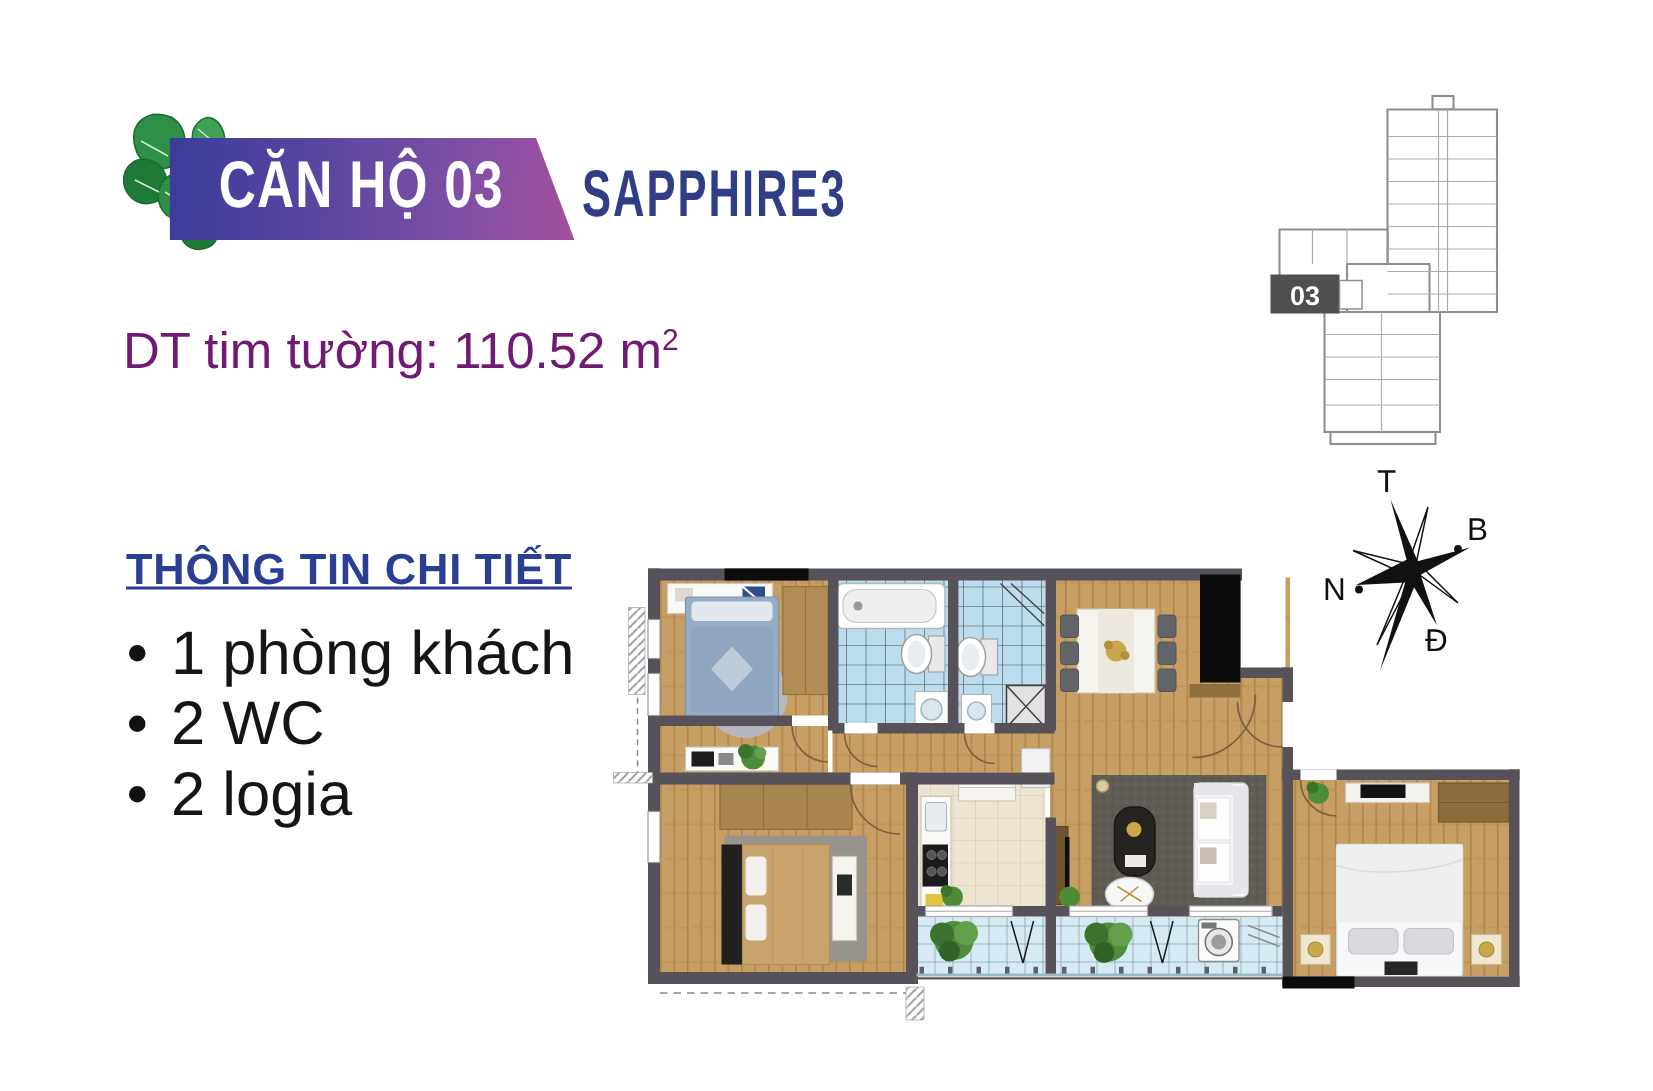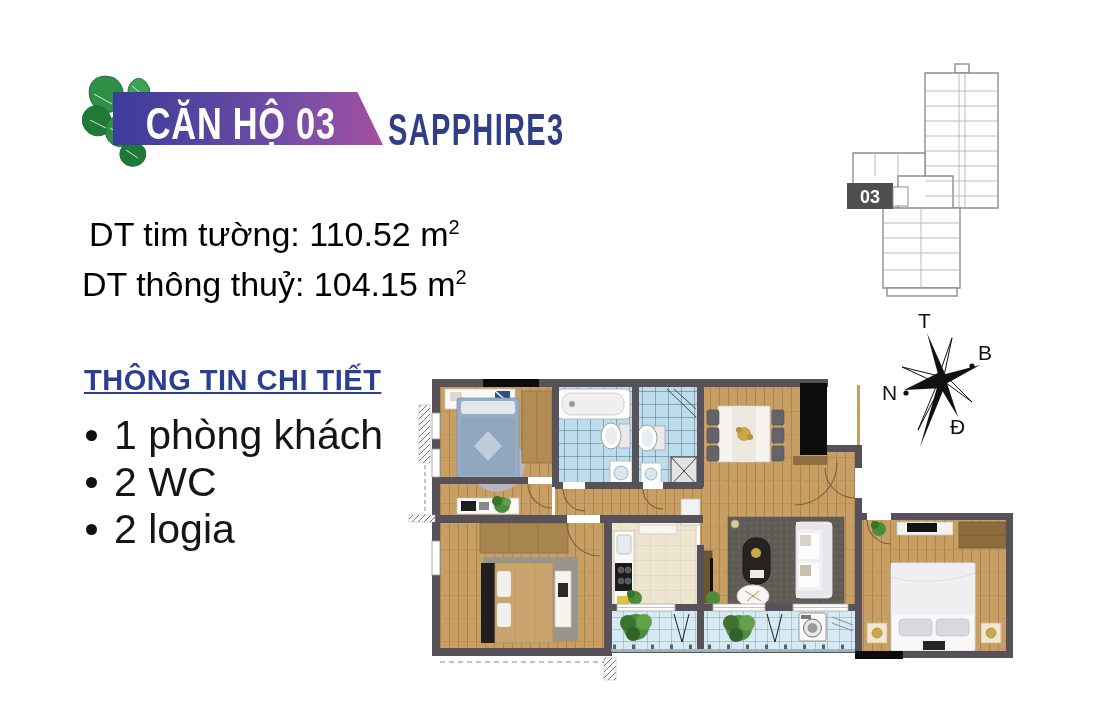--- a/index.html
+++ b/index.html
@@ -1,30 +1,30 @@
 <!DOCTYPE html>
 <html><head>
 <meta charset="utf-8">
 <style>
   html,body{margin:0;padding:0;background:#fff;}
   #canvas{position:relative;width:1102px;height:727px;background:#fff;overflow:hidden;
           font-family:"Liberation Sans",sans-serif;}
   .abs{position:absolute;}
 
   
-  #banner{left:113px;top:92px;width:270px;height:53px;
+  #banner{left:113px;top:92px;width:270px;height:68px;
     background:linear-gradient(93deg,#3C3C9A 0%,#5A46A0 38%,#7E4FA5 72%,#A44F9E 100%);
     clip-path:polygon(0 0,90.5% 0,100% 100%,0 100%);}
   #banner .t{display:block;font-weight:bold;font-size:44px;color:#fff;line-height:64px;
     transform:scaleX(.78);transform-origin:0 50%;padding-left:42px;white-space:nowrap;letter-spacing:1px;}
   #project{left:388px;top:105px;font-size:44px;font-weight:bold;color:#2F3E85;
     transform:scaleX(.66);transform-origin:0 0;white-space:nowrap;letter-spacing:2px;}
 
   
-  #areas{left:82px;top:206px;font-size:34px;color:#000000;line-height:43px;white-space:nowrap;text-align:center;}
+  #areas{left:82px;top:206px;font-size:34px;color:#701a75;line-height:43px;white-space:nowrap;}
   #areas sup{font-size:20px;}
 
   
   #detailsHead{left:84px;top:364px;font-size:29px;font-weight:bold;color:#2A3F94;letter-spacing:.5px;text-decoration:underline;}
   #detailsList{left:86px;top:412px;list-style:none;margin:0;padding:0;}
   #detailsList li{display:flex;align-items:center;height:47px;font-size:41px;color:#151515;white-space:nowrap;}
   #detailsList li::before{content:"";width:11px;height:11px;border-radius:50%;background:#111;
     margin-right:17px;flex:none;}
 </style>
 </head>
@@ -45,21 +45,20 @@
     </g>
   </svg>
 
   <div id="banner" class="abs">
     <span class="t">CĂN HỘ 03</span>
   </div>
   <div id="project" class="abs">SAPPHIRE3</div>
 
   <div id="areas" class="abs">
     <div><span>DT tim tường: </span><span>110.52 m</span><sup>2</sup></div>
-    <div><span>DT thông thuỷ: </span><span>104.15 m</span><sup>2</sup></div>
   </div>
 
   <div id="detailsHead" class="abs">THÔNG TIN CHI TIẾT</div>
   <ul id="detailsList" class="abs">
     <li>1 phòng khách</li>
     <li>2 WC</li>
     <li>2 logia</li>
   </ul>
 
   <svg class="abs" style="left:835px;top:58px" width="200" height="250" viewBox="0 0 200 250">

